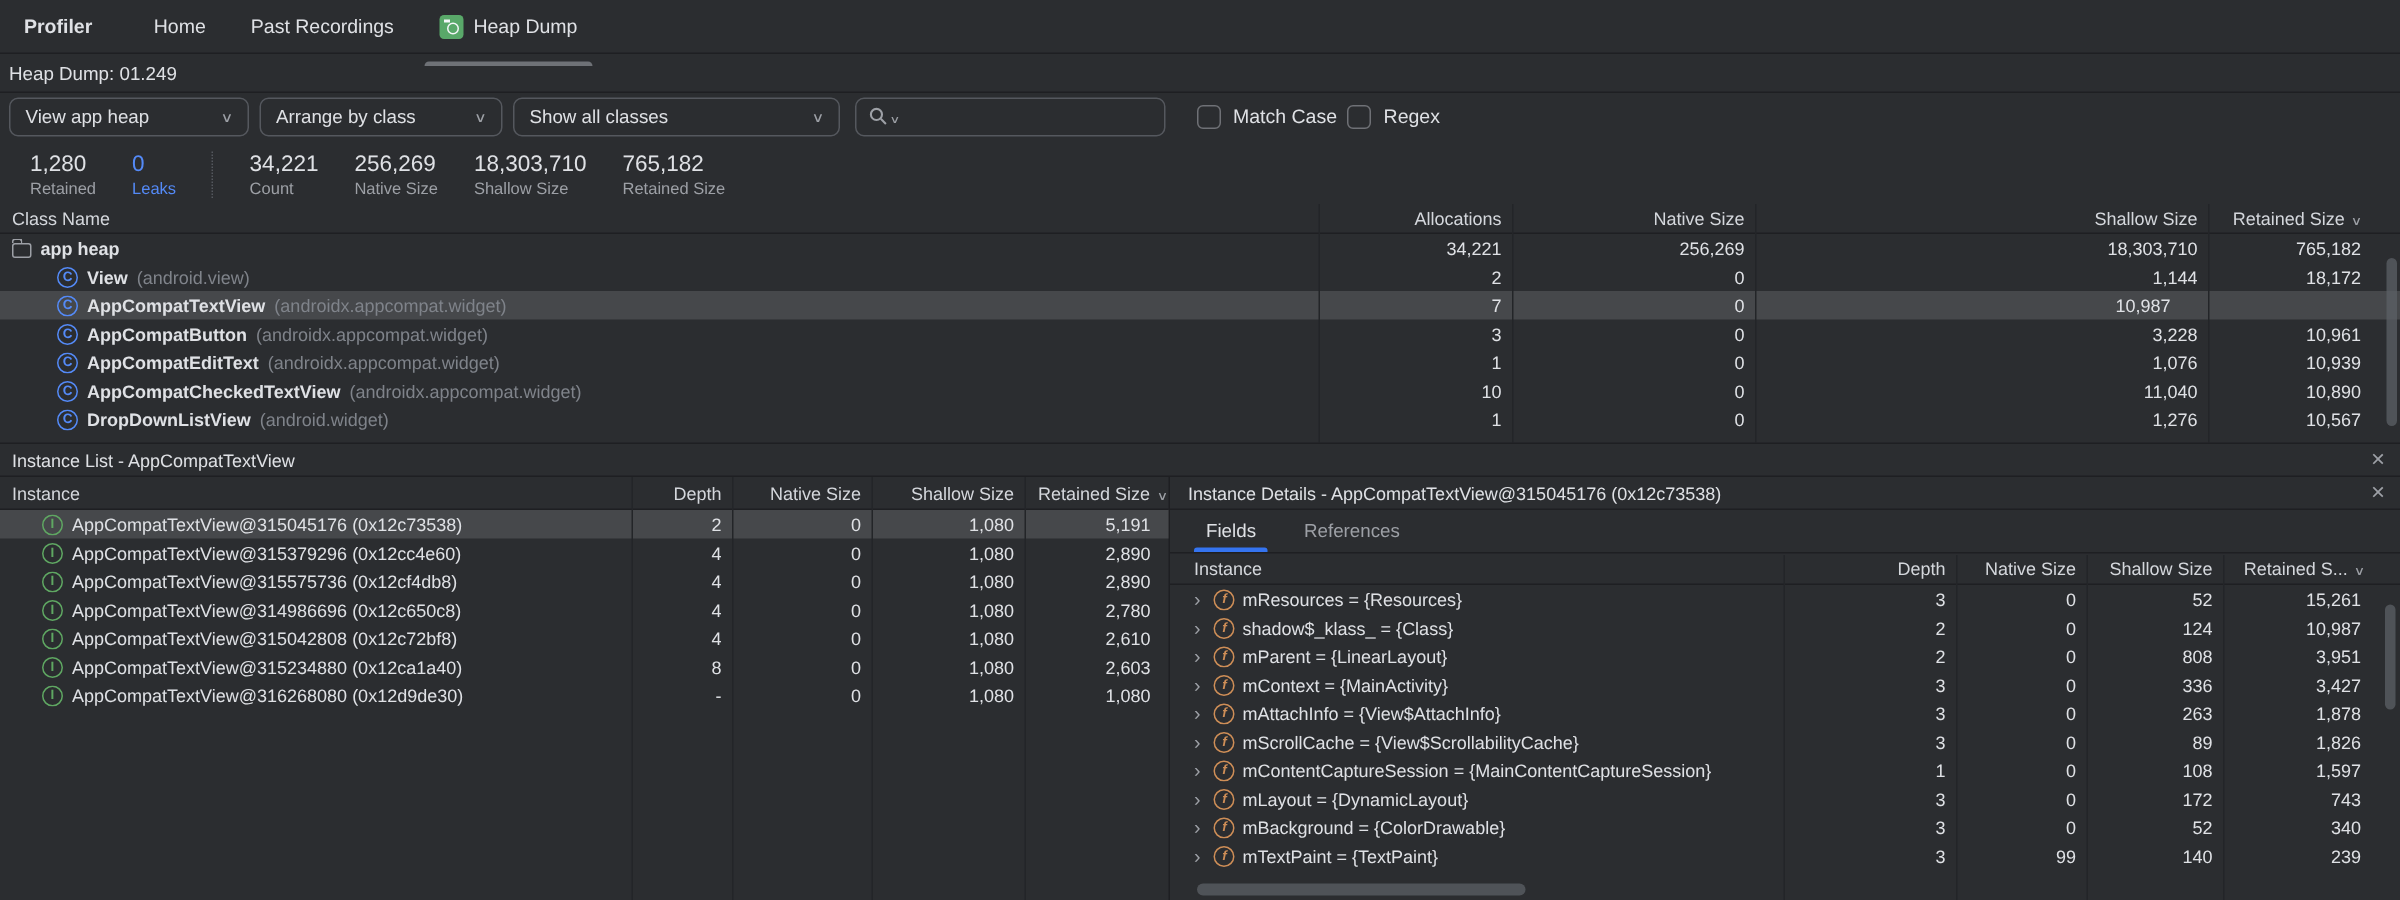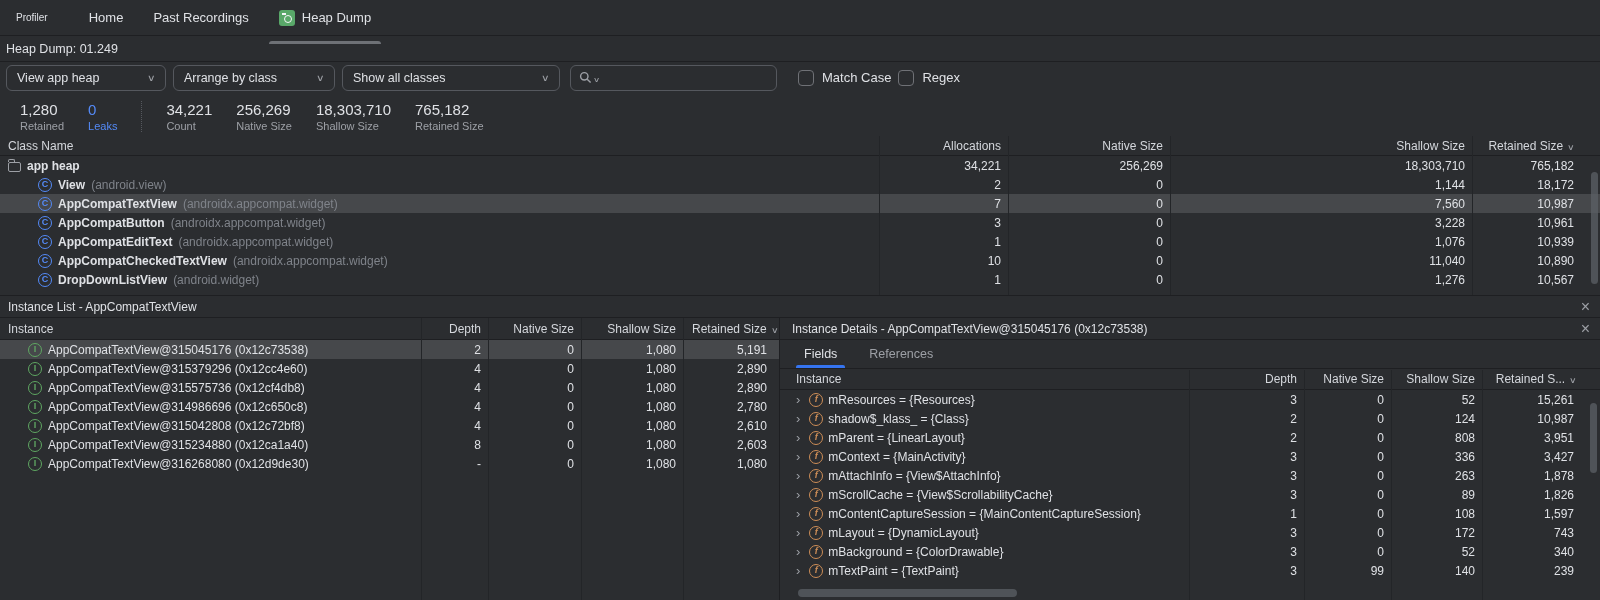--- a/index.html
+++ b/index.html
@@ -5,21 +5,21 @@
   * { margin:0; padding:0; box-sizing:border-box; }
   html,body { background:#1e1f22; }
   .app {
     position:relative; width:1600px; height:600px; overflow:hidden;
     background:#2b2d30; color:#dfe1e5;
     font-family:"Liberation Sans", sans-serif; font-size:12px;
   }
   
   .tabbar { position:absolute; top:0; left:0; right:0; height:36px;
     border-bottom:1px solid #1e1f22; display:flex; align-items:center; padding-left:16px; }
-  .profiler-label { font-weight:400; font-size:10px; margin-right:26px; }
+  .profiler-label { font-weight:700; font-size:13px; margin-right:26px; }
   .tab { position:relative; height:52px; display:flex; align-items:center; gap:7px;
     padding:0 15px; font-size:13px; color:#dfe1e5; cursor:default; }
   .tab.active::after { content:""; position:absolute; left:5px; right:5px; bottom:0;
     height:3px; background:#6e7176; border-radius:3px 3px 0 0; }
   .hd-icon { width:16px; height:16px; background:#59a869; border-radius:3px; position:relative; display:inline-block; }
   .hd-icon::after { content:""; position:absolute; right:3px; bottom:3px; width:6px; height:6px;
     border:1.4px solid #f4f6f8; border-radius:50%; }
   .hd-icon::before { content:""; position:absolute; left:3px; top:3px; width:4px; height:2px; background:#f4f6f8; }
   
   .subheader { position:absolute; top:36px; left:0; right:0; height:26px;
@@ -231,21 +231,20 @@
         </div>
 
         <div class="row class-grid selected ind-1">
           <div class="cell name">
             <span class="row-icon icon-class"></span>
             <span class="cname">AppCompatTextView</span>
             <span class="cpkg">(androidx.appcompat.widget)</span>
           </div>
           <div class="cell num">7</div>
           <div class="cell num">0</div>
-          <div class="cell num">7,560</div>
           <div class="cell num retained">10,987</div>
         </div>
 
         <div class="row class-grid ind-1">
           <div class="cell name">
             <span class="row-icon icon-class"></span>
             <span class="cname">AppCompatButton</span>
             <span class="cpkg">(androidx.appcompat.widget)</span>
           </div>
           <div class="cell num">3</div>

